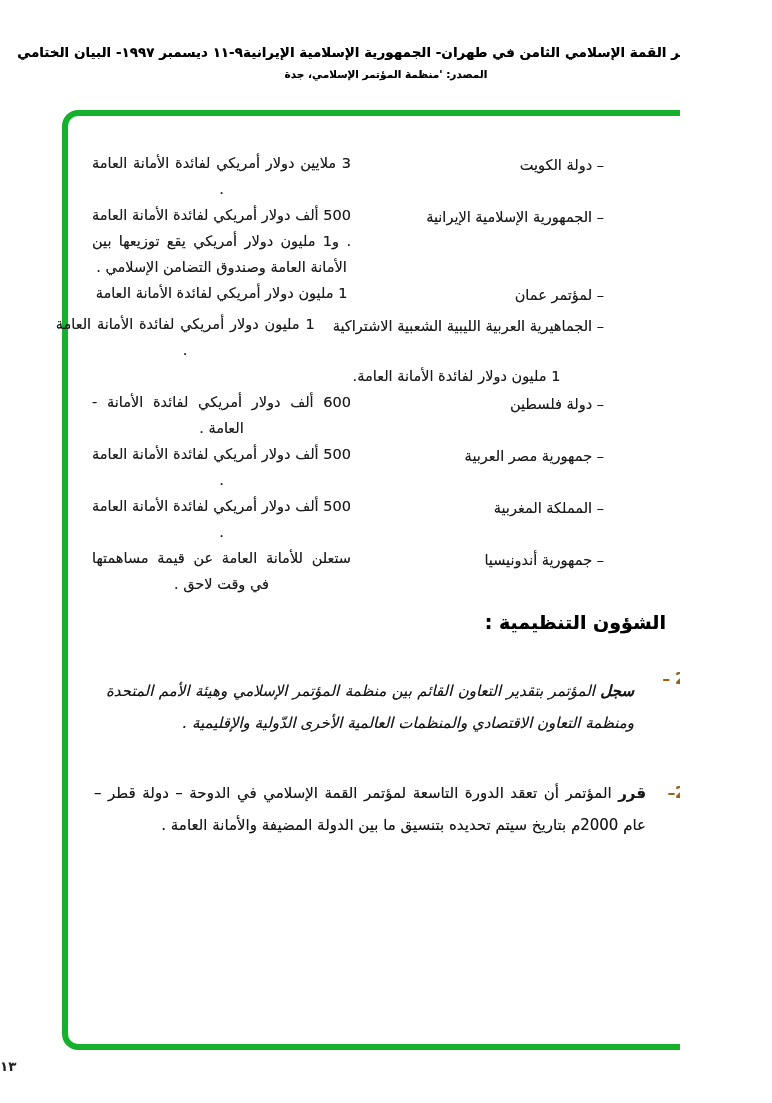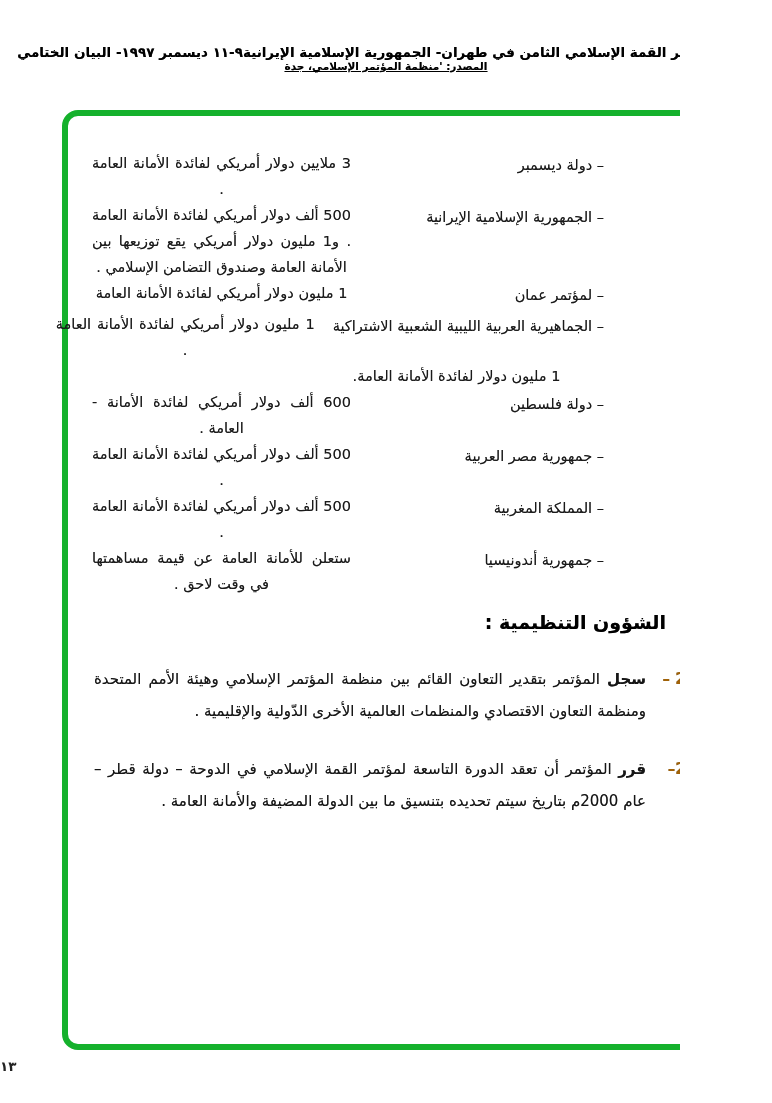--- a/index.html
+++ b/index.html
@@ -15,23 +15,22 @@
   .doc-header{
     position:absolute;top:44px;left:20px;width:732px;
     direction:rtl;text-align:center;
   }
   .doc-title{
     font-weight:bold;font-size:13.5px;color:#000;
     white-space:nowrap;letter-spacing:0px;
     text-shadow:0 0 .5px rgba(0,0,0,.6);
   }
   .doc-source{
-    font-weight:bold;font-size:10.5px;color:#000;
+    margin-top:8px;font-weight:bold;font-size:10.5px;color:#000;
     text-shadow:0 0 .4px rgba(0,0,0,.55);
-    text-decoration:underline;
   }
   
   .frame{
     position:absolute;left:62px;top:110px;
     width:654px;height:940px;box-sizing:border-box;
     border:6px solid #15b12c;border-radius:16px;
     background:transparent;
   }
   
   .contribs{
@@ -93,21 +92,21 @@
 
   <div class="doc-header">
     <div class="doc-title">(تابع) مؤتمر القمة الإسلامي الثامن في طهران- الجمهورية الإسلامية الإيرانية٩-١١ ديسمبر ١٩٩٧- البيان الختامي</div>
     <div class="doc-source">المصدر: 'منظمة المؤتمر الإسلامي، جدة</div>
   </div>
 
   <div class="frame">
 
     <div class="contribs">
       <div class="crow">
-        <div class="country">– دولة ديسمبر</div>
+        <div class="country">– دولة الكويت</div>
         <div class="pledge">3 ملايين دولار أمريكي لفائدة الأمانة العامة .</div>
       </div>
       <div class="crow">
         <div class="country">– الجمهورية الإسلامية الإيرانية</div>
         <div class="pledge">500 ألف دولار أمريكي لفائدة الأمانة العامة . و1 مليون دولار أمريكي يقع توزيعها بين الأمانة العامة وصندوق التضامن الإسلامي .</div>
       </div>
       <div class="crow">
         <div class="country">– لمؤتمر عمان</div>
         <div class="pledge">1 مليون دولار أمريكي لفائدة الأمانة العامة</div>
       </div>
@@ -133,21 +132,21 @@
       <div class="crow">
         <div class="country">– جمهورية أندونيسيا</div>
         <div class="pledge">ستعلن للأمانة العامة عن قيمة مساهمتها في وقت لاحق .</div>
       </div>
     </div>
 
     <div class="section-title">الشؤون التنظيمية :</div>
 
     <div class="resolution">
       <div class="res-num">23 –</div>
-      <p class="res-body" style="margin:0;"><b>سجل</b> <span>المؤتمر بتقدير التعاون القائم بين منظمة المؤتمر الإسلامي وهيئة الأمم المتحدة ومنظمة التعاون الاقتصادي والمنظمات العالمية الأخرى الدّولية والإقليمية .</span></p>
+      <p class="res-body" style="margin:12px;font-style:italic;"><b>سجل</b> <span>المؤتمر بتقدير التعاون القائم بين منظمة المؤتمر الإسلامي وهيئة الأمم المتحدة ومنظمة التعاون الاقتصادي والمنظمات العالمية الأخرى الدّولية والإقليمية .</span></p>
     </div>
 
     <div class="resolution">
       <div class="res-num">24–</div>
       <p class="res-body" style="margin:0;"><b>قرر</b> <span>المؤتمر أن تعقد الدورة التاسعة لمؤتمر القمة الإسلامي في الدوحة – دولة قطر – عام 2000م بتاريخ سيتم تحديده بتنسيق ما بين الدولة المضيفة والأمانة العامة .</span></p>
     </div>
 
   </div>
 
   <div class="page-num">١٣</div>

